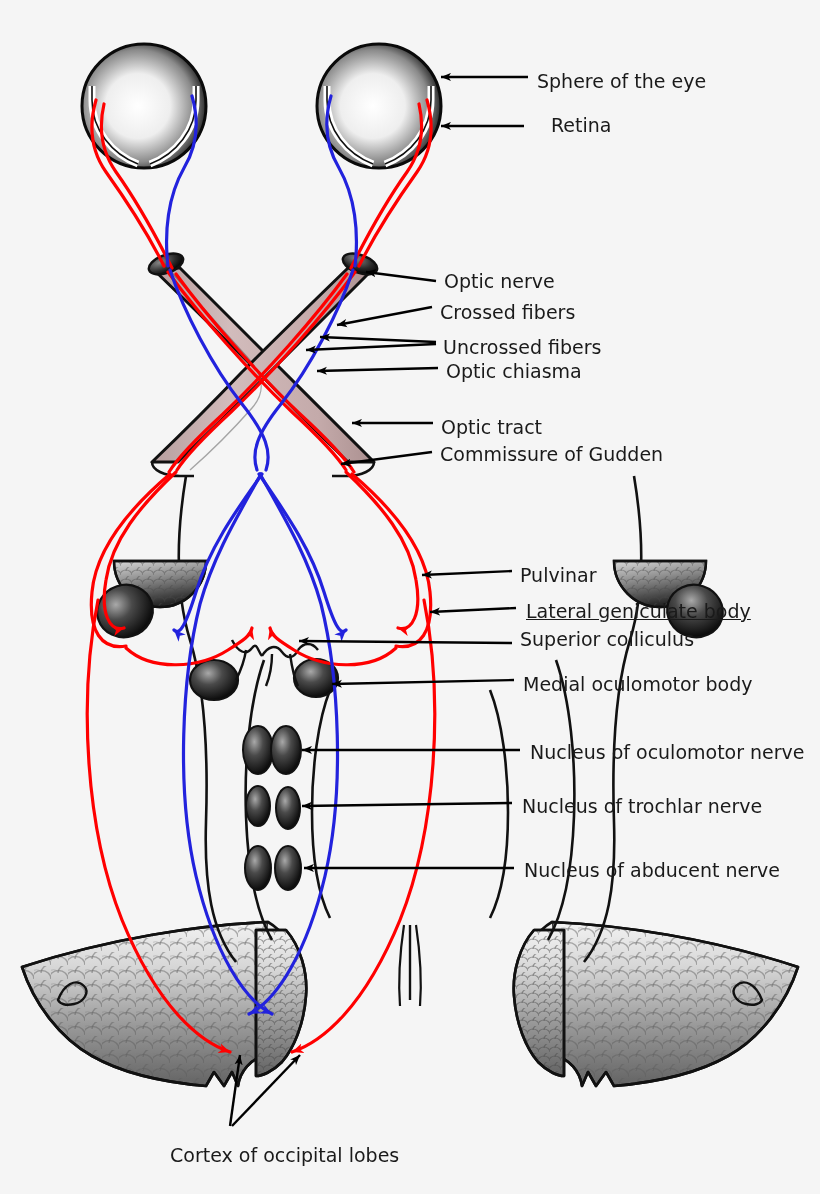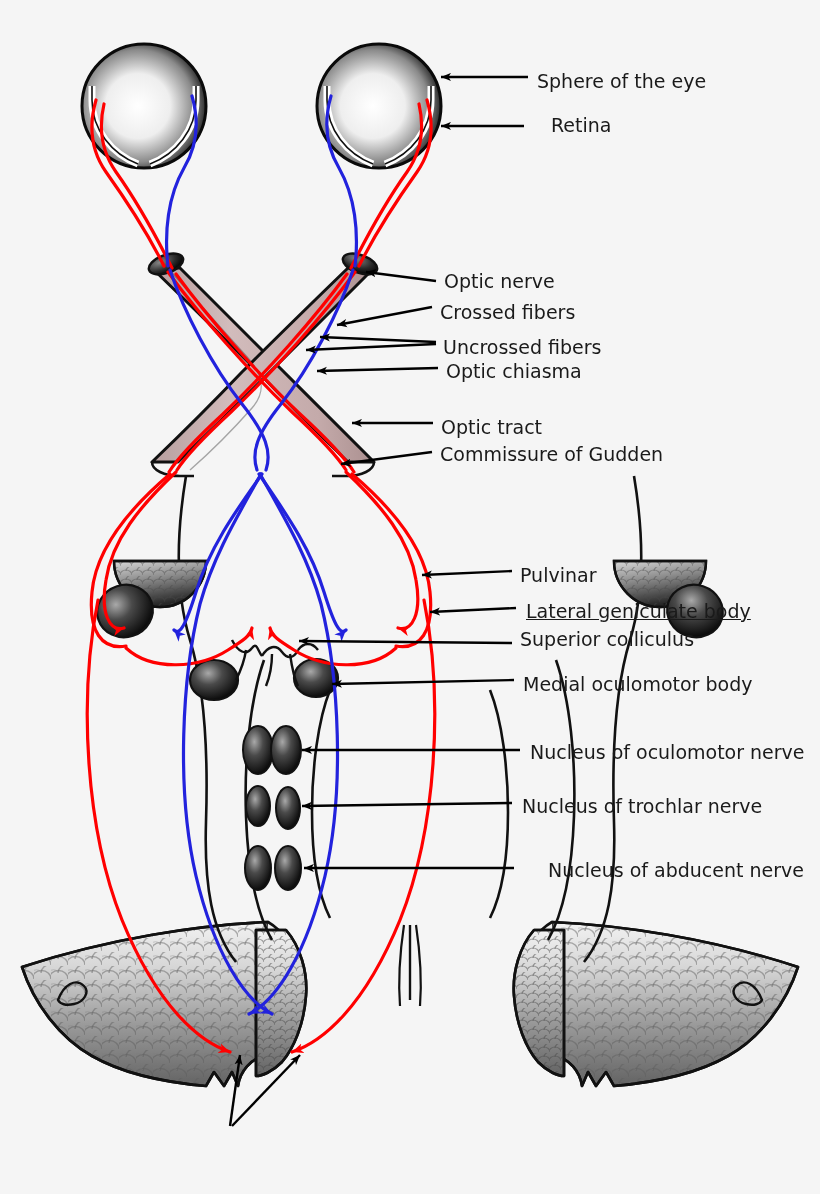--- a/index.html
+++ b/index.html
@@ -285,15 +285,16 @@
 <div class="lbl" style="left: 443px; top: 338px;">Uncrossed fibers</div>
 <div class="lbl" style="left: 446px; top: 362px;">Optic chiasma</div>
 <div class="lbl" style="left: 441px; top: 418px;">Optic tract</div>
 <div class="lbl" style="left: 440px; top: 445px; text-align: center;">Commissure of Gudden</div>
 <div class="lbl" style="left: 520px; top: 566px;">Pulvinar</div>
 <div class="lbl" style="left: 526px; top: 602px; text-decoration: underline;">Lateral geniculate body</div>
 <div class="lbl" style="left: 520px; top: 630px;">Superior colliculus</div>
 <div class="lbl" style="left: 523px; top: 675px;">Medial oculomotor body</div>
 <div class="lbl" style="left: 530px; top: 743px;">Nucleus of oculomotor nerve</div>
 <div class="lbl" style="left: 522px; top: 797px;">Nucleus of trochlar nerve</div>
-<div class="lbl" style="left: 524px; top: 861px; margin-left: 24px;">Nucleus of abducent nerve</div>
+<div class="lbl" style="left: 524px; top: 861px;">Nucleus of abducent nerve</div>
+<div class="lbl" style="left: 170px; top: 1146px;">Cortex of occipital lobes</div>
 
 </div>
 
 </body></html>

